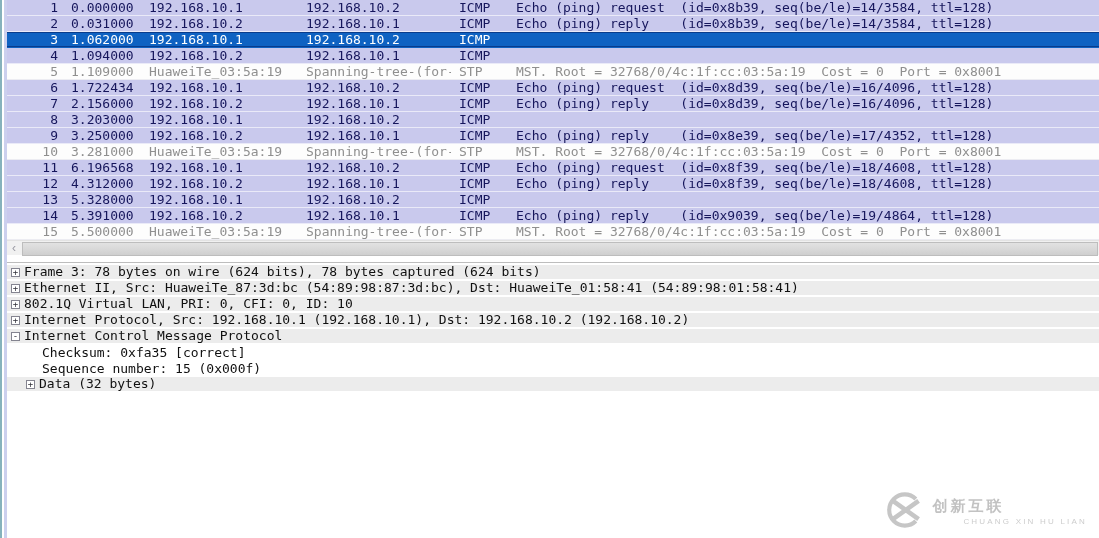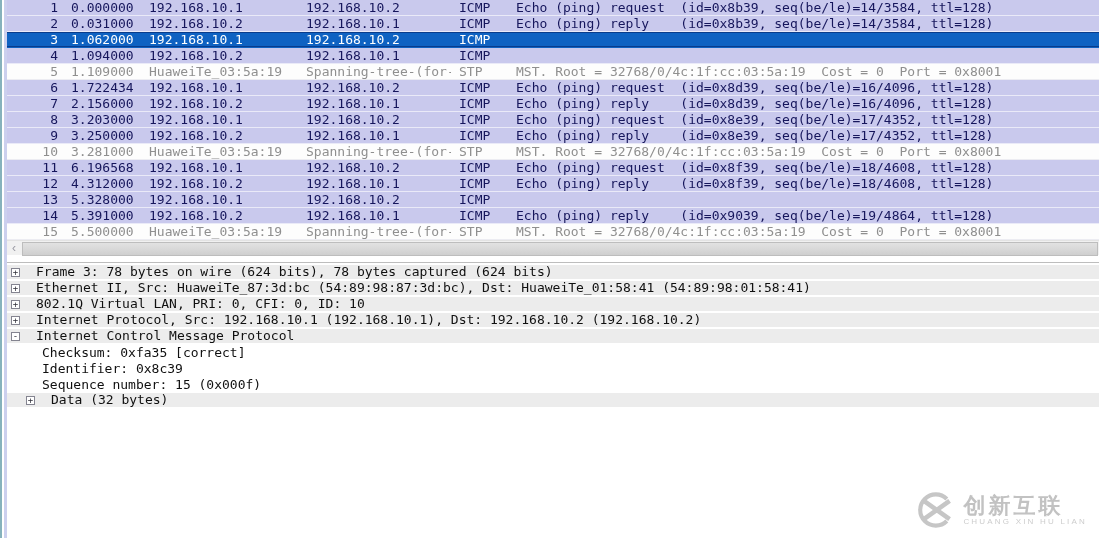--- a/index.html
+++ b/index.html
@@ -40,29 +40,29 @@
   .drow{height:16px;box-sizing:border-box;display:flex;align-items:center;
     font-size:13px;line-height:14px;color:#101010;white-space:pre;cursor:default;}
   .drow.shaded{background:#ececec;border-bottom:2px solid #ffffff;}
   .expander{
     width:9px;height:9px;box-sizing:border-box;border:1px solid #848490;background:#fff;
     color:#30303a;font-size:9px;line-height:7px;text-align:center;flex:0 0 9px;
     font-family:"DejaVu Sans Mono",monospace;
   }
   .drow .expander{margin-left:4px;}
   .drow.indent1 .expander{margin-left:19px;}
-  .drow .dtext{margin-left:16px;}
+  .drow .dtext{margin-left:4px;}
   .drow.leaf .dtext{margin-left:35px;}
   
   .watermark{position:absolute;right:12px;bottom:6px;display:flex;align-items:center;gap:7px;}
   .wm-text{display:flex;flex-direction:column;align-items:flex-start;}
-  .wm-title{font-family:"Liberation Sans",sans-serif;font-weight:bold;font-size:22px;
+  .wm-title{font-family:"Liberation Sans",sans-serif;font-weight:bold;font-size:15px;
     color:#c2c2c2;letter-spacing:3px;line-height:23px;}
   .wm-sub{font-family:"Liberation Sans",sans-serif;font-size:8px;color:#cdcdcd;
-    letter-spacing:2.2px;line-height:9px;}
+    letter-spacing:2.2px;line-height:9px;margin-left:31px;}
 </style>
 </head>
 <body>
 
 <div class="left-strip"></div>
 
 <div class="packet-list">
     <div class="prow icmp">
     <span class="c-no">1</span>
     <span class="c-time">0.000000</span>
@@ -116,21 +116,20 @@
     <span class="c-dst">192.168.10.1</span>
     <span class="c-proto">ICMP</span>
     <span class="c-info">Echo (ping) reply    (id=0x8d39, seq(be/le)=16/4096, ttl=128)</span>
   </div>
     <div class="prow icmp">
     <span class="c-no">8</span>
     <span class="c-time">3.203000</span>
     <span class="c-src">192.168.10.1</span>
     <span class="c-dst">192.168.10.2</span>
     <span class="c-proto">ICMP</span>
-    <span class="c-info">Echo (ping) request  (id=0x8e39, seq(be/le)=17/4352, ttl=128)</span>
   </div>
     <div class="prow icmp">
     <span class="c-no">9</span>
     <span class="c-time">3.250000</span>
     <span class="c-src">192.168.10.2</span>
     <span class="c-dst">192.168.10.1</span>
     <span class="c-proto">ICMP</span>
     <span class="c-info">Echo (ping) reply    (id=0x8e39, seq(be/le)=17/4352, ttl=128)</span>
   </div>
     <div class="prow stp">
@@ -204,24 +203,20 @@
     <span class="expander">+</span>
     <span class="dtext">Internet Protocol, Src: 192.168.10.1 (192.168.10.1), Dst: 192.168.10.2 (192.168.10.2)</span>
   </div>
     <div class="drow shaded">
     <span class="expander">-</span>
     <span class="dtext">Internet Control Message Protocol</span>
   </div>
     <div class="drow indent1 leaf">
     
     <span class="dtext">Checksum: 0xfa35 [correct]</span>
-  </div>
-    <div class="drow indent1 leaf">
-    
-    <span class="dtext">Identifier: 0x8c39</span>
   </div>
     <div class="drow indent1 leaf">
     
     <span class="dtext">Sequence number: 15 (0x000f)</span>
   </div>
     <div class="drow shaded indent1">
     <span class="expander">+</span>
     <span class="dtext">Data (32 bytes)</span>
   </div>
   </div>

